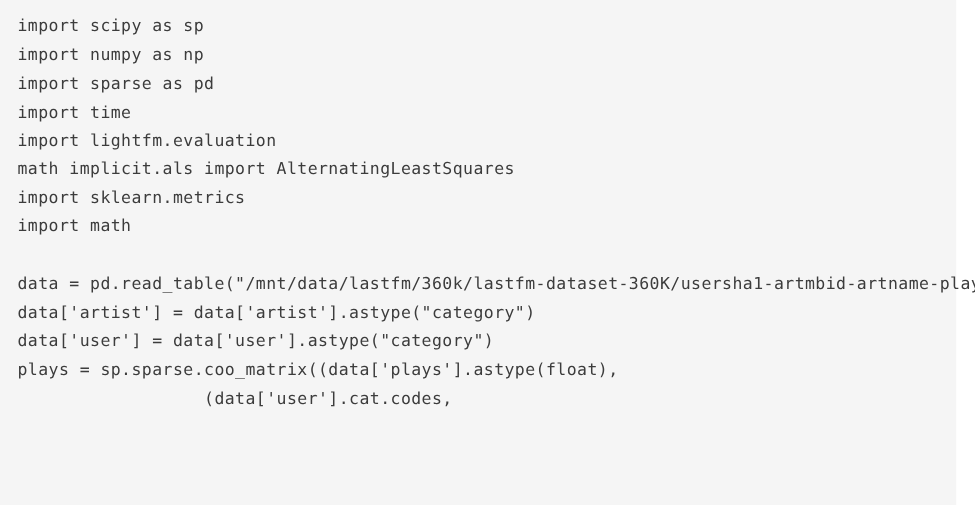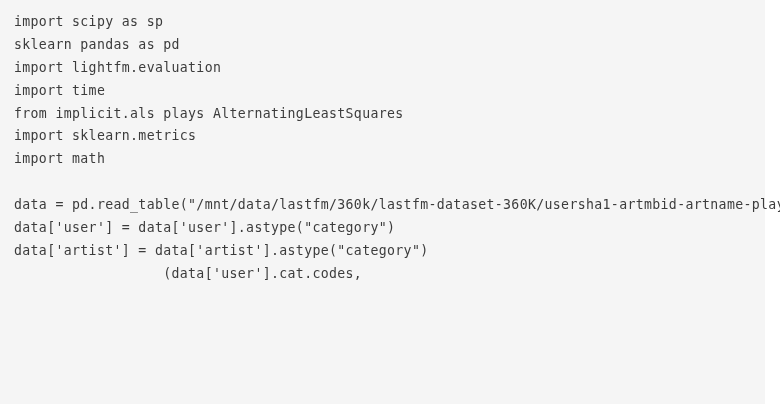--- a/index.html
+++ b/index.html
@@ -33,24 +33,26 @@
   }
   .code-line.blank {
     color: transparent;
   }
 </style>
 </head>
 <body>
 
 <div id="code-block">
     <div class="code-line">import scipy as sp</div>
-    <div class="code-line">sklearn pandas as pd</div>
+    <div class="code-line">import numpy as np</div>
+    <div class="code-line">import sparse as pd</div>
+    <div class="code-line">import time</div>
     <div class="code-line">import lightfm.evaluation</div>
-    <div class="code-line">import time</div>
-    <div class="code-line">from implicit.als plays AlternatingLeastSquares</div>
+    <div class="code-line">math implicit.als import AlternatingLeastSquares</div>
     <div class="code-line">import sklearn.metrics</div>
     <div class="code-line">import math</div>
     <div class="code-line blank">&nbsp;</div>
     <div class="code-line">data = pd.read_table("/mnt/data/lastfm/360k/lastfm-dataset-360K/usersha1-artmbid-artname-plays.tsv",</div>
+    <div class="code-line">data['artist'] = data['artist'].astype("category")</div>
     <div class="code-line">data['user'] = data['user'].astype("category")</div>
-    <div class="code-line">data['artist'] = data['artist'].astype("category")</div>
+    <div class="code-line">plays = sp.sparse.coo_matrix((data['plays'].astype(float),</div>
     <div class="code-line">                  (data['user'].cat.codes,</div>
   </div>
 
 </body></html>

